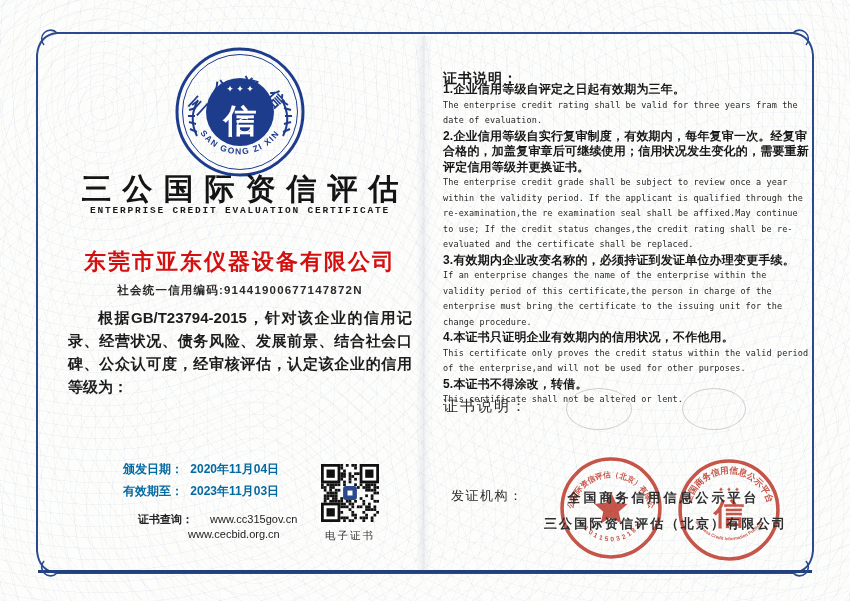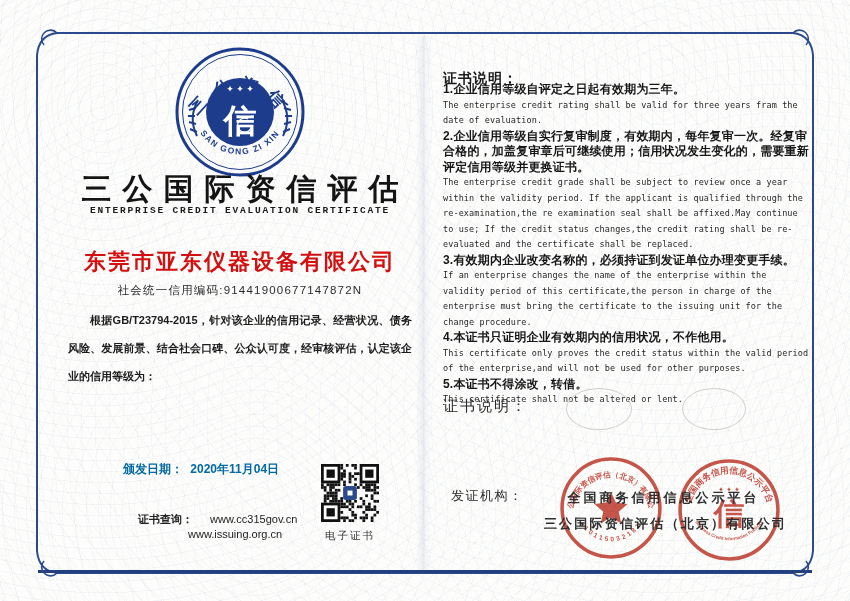--- a/index.html
+++ b/index.html
@@ -24,23 +24,23 @@
   
   #fold { left:416px; top:36px; width:16px; height:535px;
     background:linear-gradient(to right, transparent, rgba(100,110,140,0.10) 45%, rgba(100,110,140,0.18) 50%, rgba(100,110,140,0.06) 55%, transparent); }
 
   
   .l-center { left:60px; width:360px; text-align:center; }
   #title { top:169px; font-size:30px; font-weight:bold; color:#141414; letter-spacing:11px; text-indent:11px; white-space:nowrap; }
   #subtitle { top:205px; font-size:9.5px; font-weight:bold; color:#1b1b1b; letter-spacing:1.8px; white-space:nowrap;font-family:Liberation Mono, monospace; }
   #creditno { top:224px; font-size:11.5px; font-weight:bold; color:#222; letter-spacing:1px; }
   #company { top:247px; font-size:22px; font-weight:bold; color:#d40f0f; letter-spacing:2px; white-space:nowrap; }
-  #uscc { top:283px; font-size:11.5px; font-weight:400; color:#2a2a2a; letter-spacing:1.2px; }
-  #body-par { left:68px; top:306px; width:344px; font-size:11px; font-weight:600; color:#1c1c1c;
-    line-height:28px; text-align:justify; text-indent:2em; }
+  #uscc { top:283px; font-size:11.5px; font-weight:700; color:#2a2a2a; letter-spacing:1.2px; }
+  #body-par { left:68px; top:306px; width:344px; font-size:15px; font-weight:600; color:#1c1c1c;
+    line-height:23px; text-align:justify; text-indent:2em; }
   #grade { top:372px; font-size:38px; font-weight:bold; color:#cf0a0a; letter-spacing:4px;
     font-family:"DejaVu Serif","Liberation Serif",serif; white-space:nowrap; }
   .date-row { left:123px; font-size:12px; color:#0369a1; white-space:nowrap; }
   .date-row .lab { font-weight:bold; margin-right:4px; }
   .date-row .val { font-weight:bold; }
   #issue-row { top:461px; } #valid-row { top:483px; }
   #query-row { left:138px; top:512px; font-size:11px; color:#222; white-space:nowrap; }
   #query-row .lab { font-weight:600; margin-right:14px; }
   #query2 { left:188px; top:528px; font-size:11px; color:#222; }
   #qr { left:321px; top:464px; width:58px; height:58px; }
@@ -118,25 +118,29 @@
     <span>社会统一信用编码:</span><span>91441900677147872N</span>
   </div>
 
   <div class="abs" id="body-par">根据GB/T23794-2015，针对该企业的信用记录、经营状况、债务风险、发展前景、结合社会口碑、公众认可度，经审核评估，认定该企业的信用等级为：</div>
 
 
   <div class="abs date-row" id="issue-row">
     <span class="lab">颁发日期：</span>
     <span class="val">2020年11月04日</span>
   </div>
+  <div class="abs date-row" id="valid-row">
+    <span class="lab">有效期至：</span>
+    <span class="val">2023年11月03日</span>
+  </div>
   <div class="abs" id="query-row">
     <span class="lab">证书查询：</span>
     <span>www.cc315gov.cn</span>
   </div>
-  <div class="abs" id="query2">www.issuing.org.cn</div>
+  <div class="abs" id="query2">www.cecbid.org.cn</div>
 
   <svg class="abs" id="qr" viewBox="0 0 21 21">
       <rect x="7" y="0" width="1" height="1" fill="#111"></rect>
       <rect x="9" y="0" width="1" height="1" fill="#111"></rect>
       <rect x="11" y="0" width="1" height="1" fill="#111"></rect>
       <rect x="12" y="0" width="1" height="1" fill="#111"></rect>
       <rect x="7" y="1" width="1" height="1" fill="#111"></rect>
       <rect x="12" y="1" width="1" height="1" fill="#111"></rect>
       <rect x="8" y="2" width="1" height="1" fill="#111"></rect>
       <rect x="7" y="3" width="1" height="1" fill="#111"></rect>

